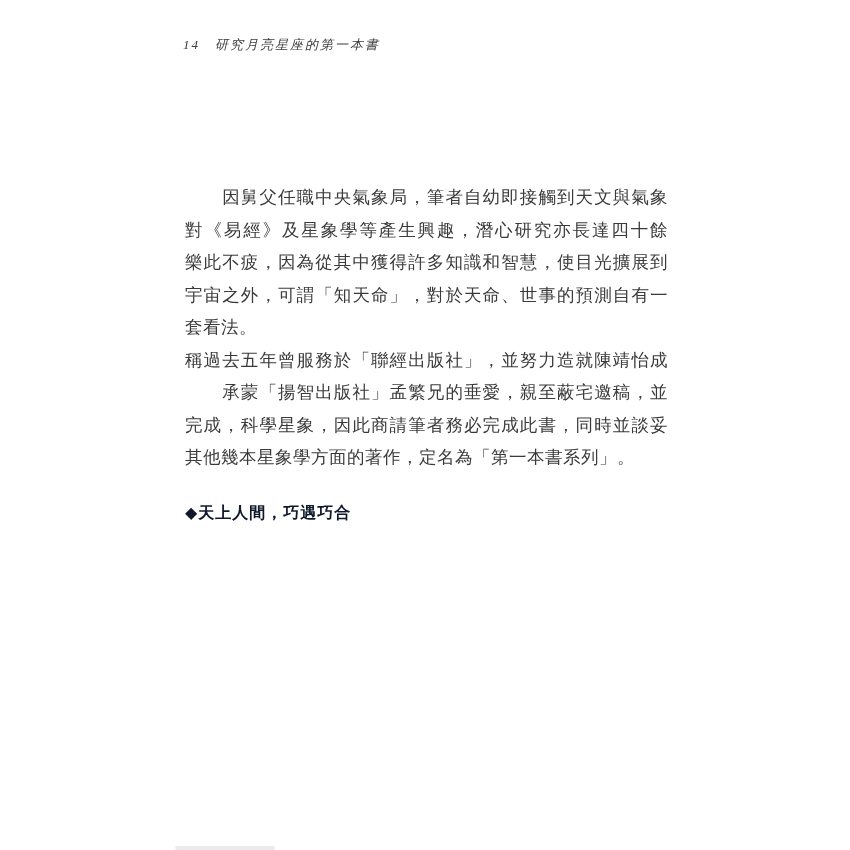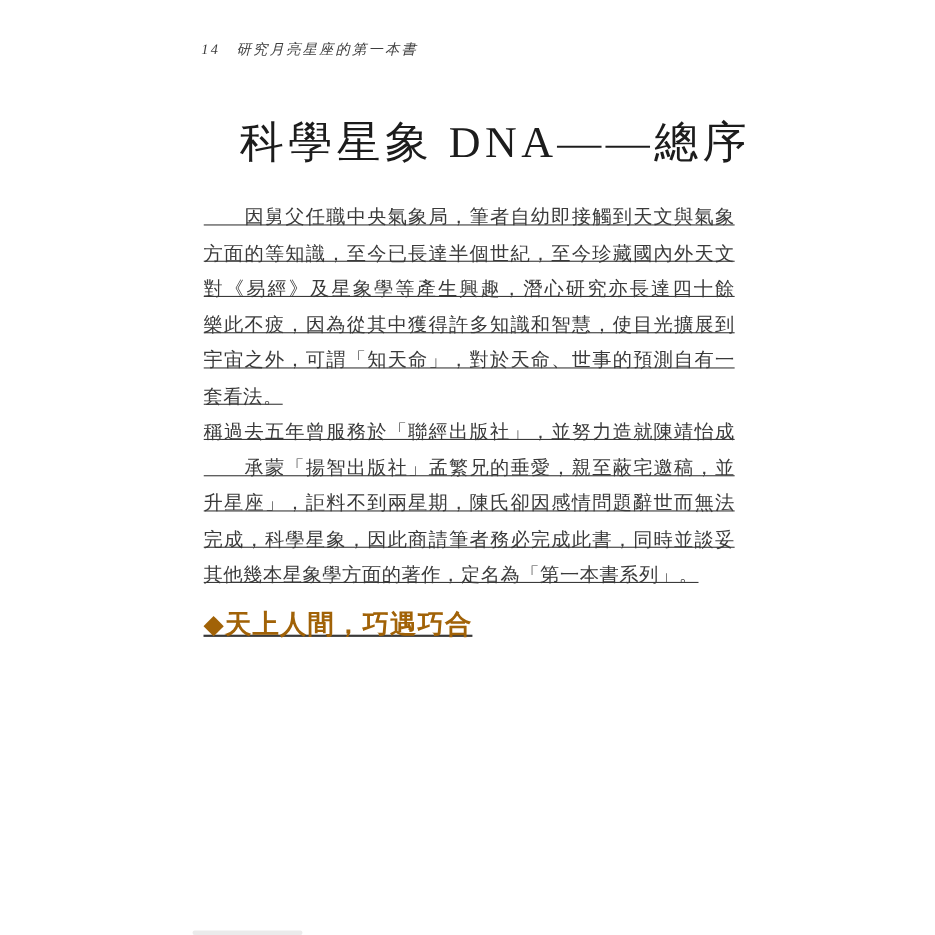--- a/index.html
+++ b/index.html
@@ -38,44 +38,43 @@
     letter-spacing: 4px;
     color: #1c1c1c;
     white-space: nowrap;
   }
   .body-text {
     position: absolute;
     left: 185px;
     top: 181px;
     width: 483px;
     color: #3a3a3a;
-    text-decoration: underline;
   }
   .para { margin: 0; }
   .line {
     height: 32.5px;
     line-height: 32.5px;
     font-size: 17.5px;
     letter-spacing: 0.5px;
     overflow: hidden;
   }
   .line.just {
     text-align: justify;
     text-align-last: justify;
     text-justify: inter-character;
   }
   .section-heading {
     height: 40px;
     line-height: 40px;
-    margin-top: 9px;
+    margin-top: 19px;
     margin-bottom: 9px;
-    font-size: 24px;
+    font-size: 16px;
     font-weight: bold;
     letter-spacing: 1px;
-    color: #a16207;
+    color: #0f172a;
     white-space: nowrap;
   }
   .scan-artifact {
     position: absolute;
     left: 175px;
     top: 846px;
     width: 100px;
     height: 4px;
     background: #ebebeb;
     border-radius: 2px;
@@ -84,35 +83,32 @@
 </head>
 <body>
 
 <div class="page">
 
   <div class="running-header">
     <span>14</span>
     <span>研究月亮星座的第一本書</span>
   </div>
 
-  <h1 class="page-title">科學星象 DNA——總序</h1>
 
   <div class="body-text">
       <div class="para">
         <div class="line just">　　因舅父任職中央氣象局，筆者自幼即接觸到天文與氣象</div>
-        <div class="line just">方面的等知識，至今已長達半個世紀，至今珍藏國內外天文</div>
         <div class="line just">對《易經》及星象學等產生興趣，潛心研究亦長達四十餘年，</div>
         <div class="line just">樂此不疲，因為從其中獲得許多知識和智慧，使目光擴展到</div>
         <div class="line just">宇宙之外，可謂「知天命」，對於天命、世事的預測自有一</div>
         <div class="line">套看法。</div>
       </div>
       <div class="para">
         <div class="line just">稱過去五年曾服務於「聯經出版社」，並努力造就陳靖怡成</div>
         <div class="line just">　　承蒙「揚智出版社」孟繁兄的垂愛，親至蔽宅邀稿，並</div>
-        <div class="line just">升星座」，詎料不到兩星期，陳氏卻因感情問題辭世而無法</div>
         <div class="line just">完成，科學星象，因此商請筆者務必完成此書，同時並談妥</div>
         <div class="line">其他幾本星象學方面的著作，定名為「第一本書系列」。</div>
       </div>
       <div class="section-heading">◆天上人間，巧遇巧合</div>
     </div>
 
   <div class="scan-artifact"></div>
 
 </div>
 

